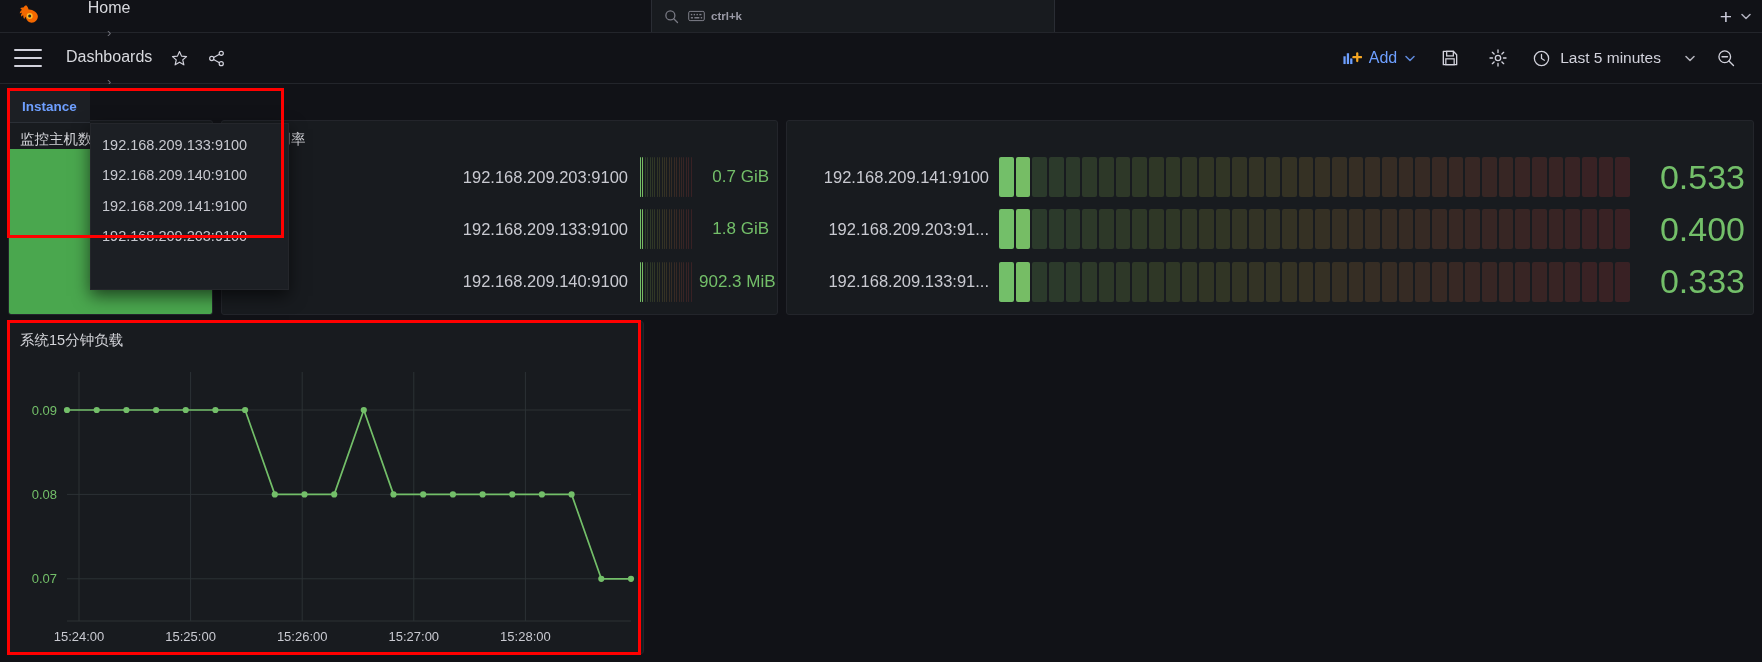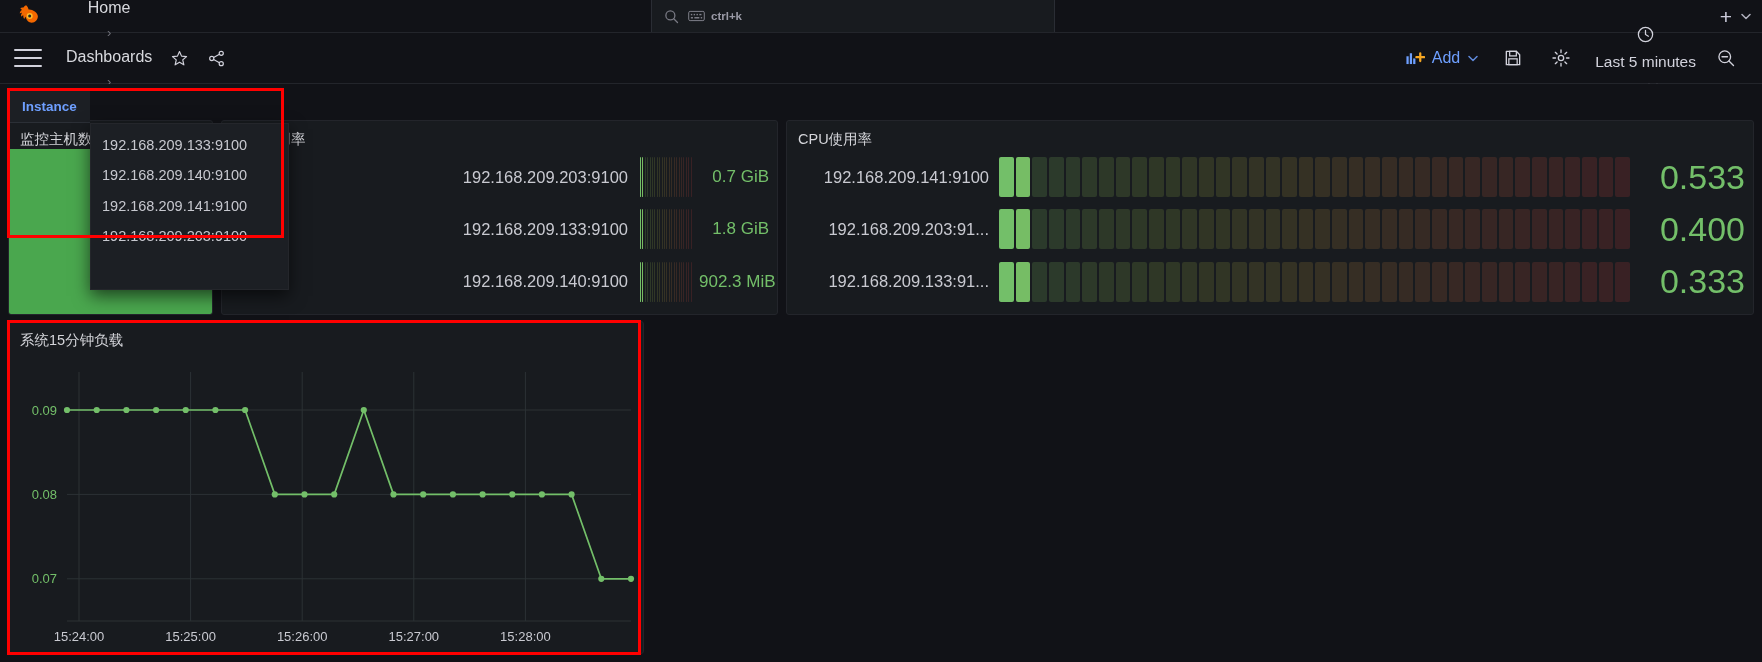--- a/index.html
+++ b/index.html
@@ -51,21 +51,21 @@
   .crumb.last { color:#9b9ca3; }
   .crumb-sep { color:#6e6f78; font-size:13px; padding:0 10px; }
   .star-icon { margin-left:16px; width:19px; height:19px; }
   .share-icon { margin-left:18px; width:19px; height:19px; }
 
   .navright { margin-left:auto; display:flex; align-items:center; padding-right:12px; gap:0; }
   .add-btn { display:flex; align-items:center; gap:7px; color:#6e9fff; font-size:16px; padding:6px 10px;justify-content:center; }
   .add-ico { width:19px; height:16px; }
   .icon-btn { padding:6px 14px; display:flex; align-items:center; }
   .icon-btn svg { display:block; }
-  .timepick { display:flex; align-items:center; gap:9px; padding:6px 6px 6px 10px; font-size:15.5px; color:#d2d2dc;flex-direction:column;}
+  .timepick { display:flex; align-items:center; gap:9px; padding:6px 6px 6px 10px; font-size:15.5px; color:#d2d2dc;}
   .timepick .chev { margin-left:14px; }
 
   
   .board { position:relative; height:578px; background:#111217; padding:8px; }
 
   
   .varrow { position:absolute; left:8px; top:5px; display:flex; align-items:stretch; z-index:40;}
   .var-label {
     background:#1c1f24; border:1px solid #2b2f36; border-right:none;
     border-radius:2px 0 0 2px; color:#6e9fff; font-size:13.5px; font-weight:600;
@@ -331,21 +331,20 @@
             <div class="bg-cell" style="background: rgba(186, 71, 60, 0.2);"></div>
             <div class="bg-cell" style="background: rgba(188, 66, 60, 0.2);"></div>
             <div class="bg-cell" style="background: rgba(190, 60, 60, 0.2);"></div>
           </div>
           <div class="bg-val mem">902.3 MiB</div>
         </div>
       </div>
   </div>
 
   <div class="panel bg-panel-cpu">
-    <div class="panel-title">CPU使用率</div>
     <div class="bg-rows" id="cpu-rows">
         <div class="bg-row">
           <div class="bg-name cpu">192.168.209.141:9100</div>
           <div class="bg-track">
             <div class="bg-cell" style="background: rgb(115, 191, 105);"></div>
             <div class="bg-cell" style="background: rgb(118, 189, 101);"></div>
             <div class="bg-cell" style="background: rgba(120, 186, 97, 0.2);"></div>
             <div class="bg-cell" style="background: rgba(123, 184, 94, 0.2);"></div>
             <div class="bg-cell" style="background: rgba(126, 182, 90, 0.2);"></div>
             <div class="bg-cell" style="background: rgba(129, 180, 86, 0.2);"></div>

